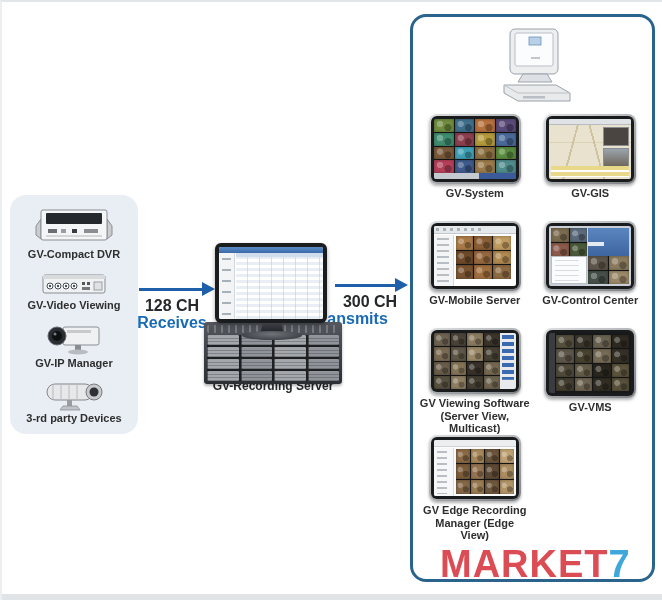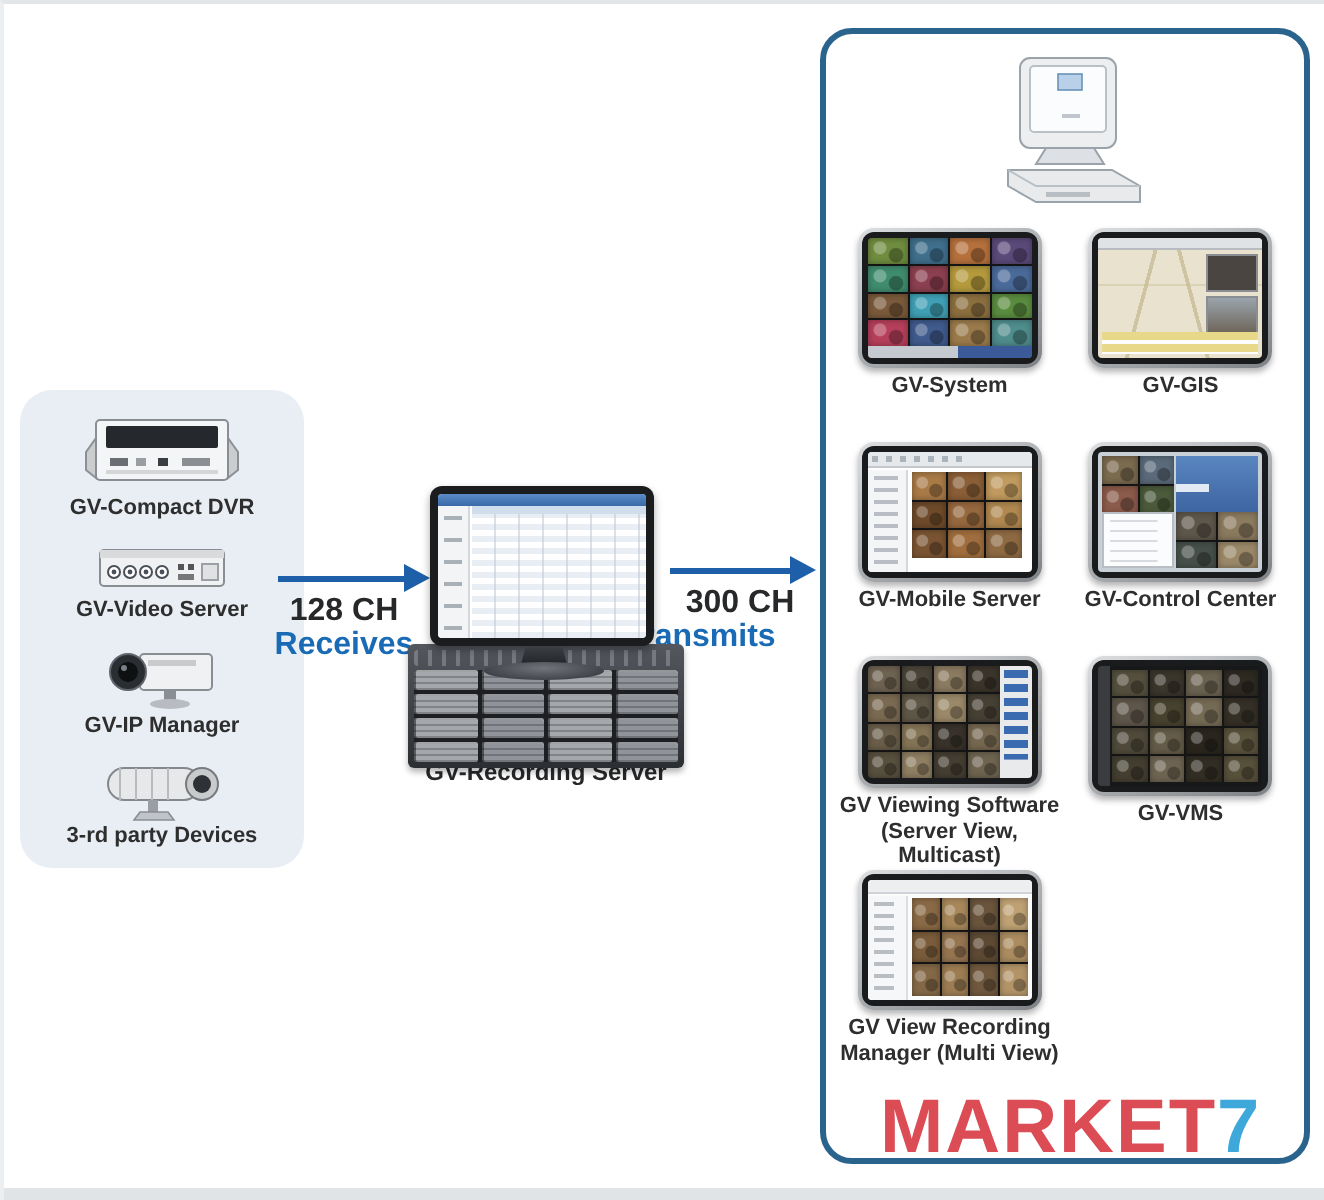--- a/index.html
+++ b/index.html
@@ -4,21 +4,21 @@
 <style>
   * { box-sizing: border-box; margin: 0; padding: 0; }
   html,body { background:#f2f4f5; }
   body { font-family: "Liberation Sans", "DejaVu Sans", sans-serif; }
 
   .stage { position:relative; width:662px; height:600px; background:#fff;
            border-top:2px solid #e2e6e9; border-left:2px solid #eceff1; overflow:hidden; }
   .stage::after { content:""; position:absolute; left:0; right:0; bottom:0; height:6px; background:#e0e4e7; }
 
   
-  .left-panel { position:absolute; left:8px; top:193px; width:142px; height:239px;
+  .left-panel { position:absolute; left:8px; top:193px; width:128px; height:239px;
                 background:var(--panel-bg,#e9eef4); border-radius:16px;
                 display:flex; flex-direction:column; justify-content:space-between;
                 padding:8px 4px 10px; }
   .dev { display:flex; flex-direction:column; align-items:center; }
   .dev-label { font-size:11px; font-weight:700; color:var(--label-dark,#2e2e2e); white-space:nowrap; margin-top:1px; }
 
   
   .arrow { position:absolute; height:3px; background:var(--arrow-blue,#1d5fa8); }
   .arrow::after { content:""; position:absolute; right:-12px; top:-6px;
                   border-left:13px solid var(--arrow-blue,#1d5fa8);
@@ -184,21 +184,21 @@
           <circle cx="20" cy="16" r="1.2" fill="#4a5058"></circle>
         <circle cx="28" cy="16" r="3" fill="#fff" stroke="#4a5058"></circle>
           <circle cx="28" cy="16" r="1.2" fill="#4a5058"></circle>
         <circle cx="36" cy="16" r="3" fill="#fff" stroke="#4a5058"></circle>
           <circle cx="36" cy="16" r="1.2" fill="#4a5058"></circle>
         <rect x="44" y="12" width="3" height="3" fill="#555"></rect>
           <rect x="49" y="12" width="3" height="3" fill="#555"></rect>
         <rect x="44" y="17" width="8" height="3" fill="#777"></rect>
         <rect x="56" y="12" width="8" height="8" fill="#dfe1e3" stroke="#9aa0a6"></rect>
       </svg>
-      <div class="dev-label">GV-Video Server</div>
+      <div class="dev-label">GV-Video Viewing</div>
     </div>
     <div class="dev">
       <svg width="66" height="34" viewBox="0 0 66 34">
         <rect x="22" y="5" width="36" height="18" rx="2" fill="#f0f1f2" stroke="#888e94"></rect>
         <rect x="26" y="8" width="24" height="3" fill="#c8cacc"></rect>
         <circle cx="16" cy="14" r="9" fill="#2a2e33" stroke="#60666c"></circle>
         <circle cx="16" cy="14" r="5" fill="#0e1012"></circle>
         <circle cx="14" cy="12" r="1.5" fill="#7a8088"></circle>
         <rect x="34" y="23" width="6" height="6" fill="#8a8e92"></rect>
         <ellipse cx="37" cy="30" rx="10" ry="2.5" fill="#b8bcc0"></ellipse>
@@ -438,21 +438,21 @@
                   <div style="background-color: rgb(94, 74, 52);"></div>
                   <div style="background-color: rgb(171, 140, 96);"></div>
                   <div style="background-color: rgb(132, 104, 70);"></div>
                   <div style="background-color: rgb(156, 124, 82);"></div>
                   <div style="background-color: rgb(112, 88, 62);"></div>
                   <div style="background-color: rgb(178, 148, 104);"></div>
                 </div>
           </div>
         </div>
           </div>
-        <div class="mon-label">GV View Recording Manager (Multi View)</div>
+        <div class="mon-label">GV Edge Recording Manager (Edge View)</div>
       </div>
 
     </div>
   </div>
 
   <div class="watermark">
     <span class="wm-red">MARKET</span><span class="wm-blue">7</span>
   </div>
 
 </div>

